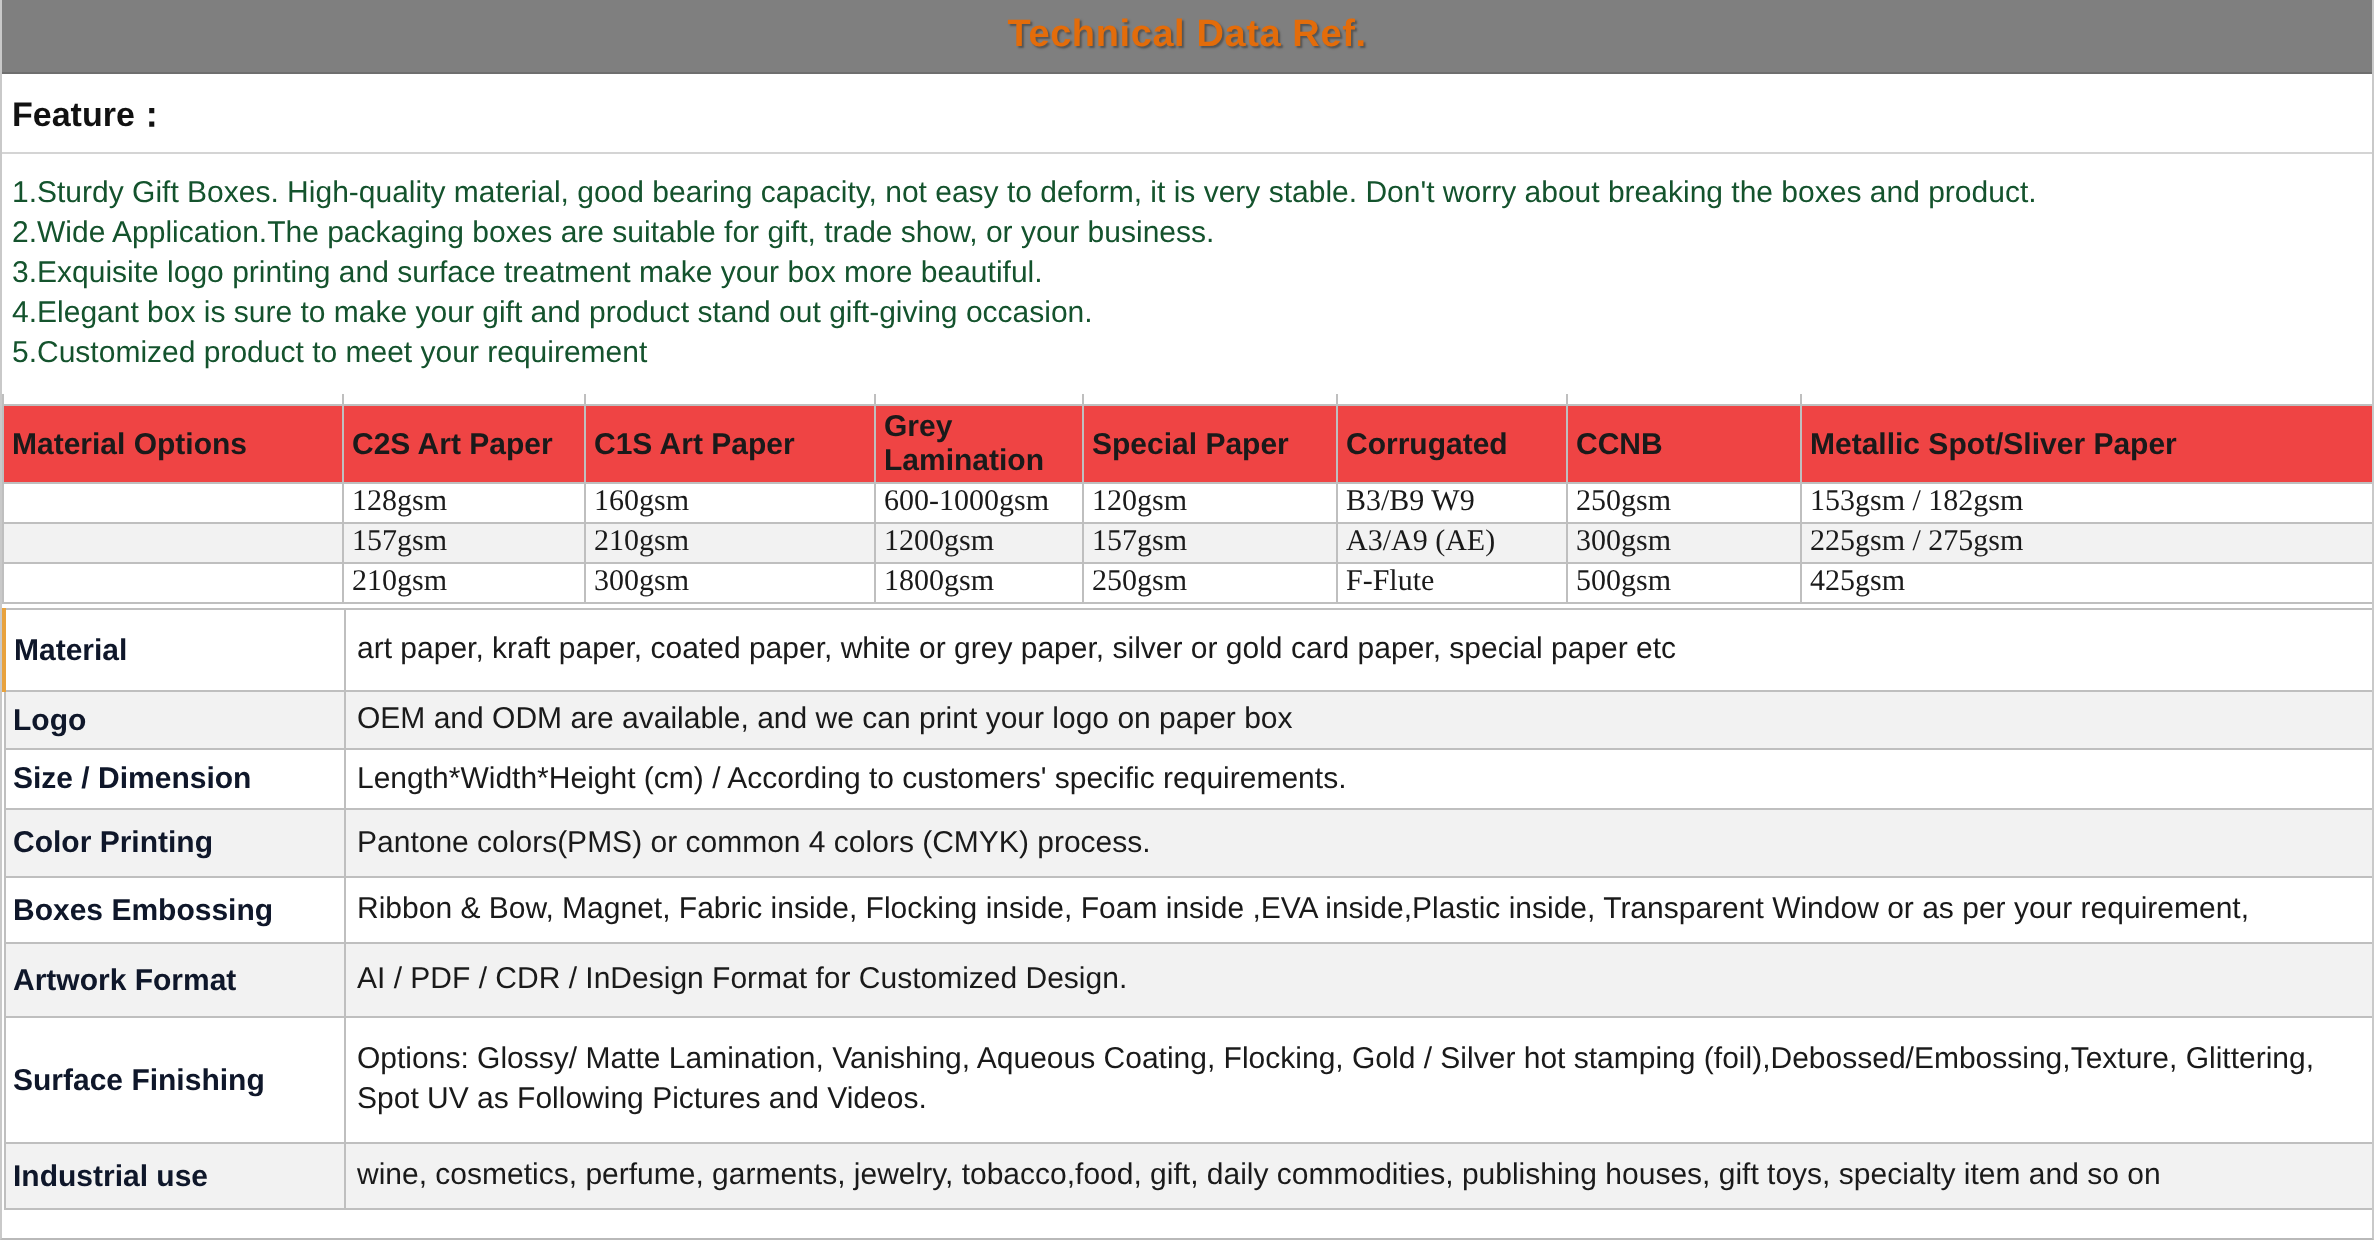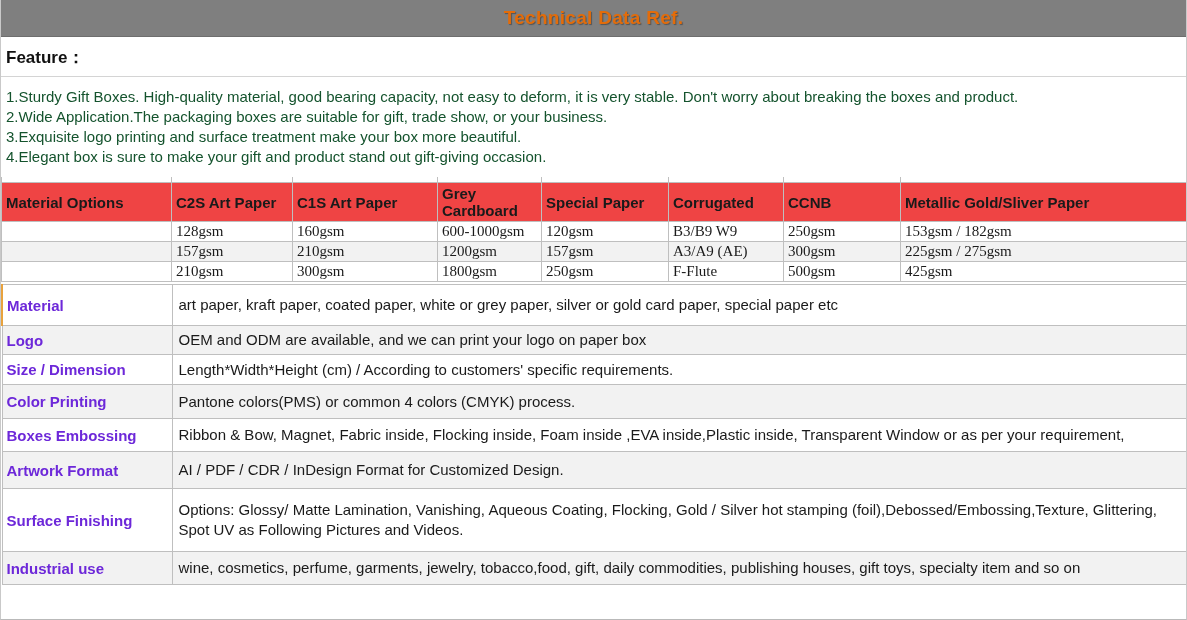--- a/index.html
+++ b/index.html
@@ -54,21 +54,21 @@
     height:38px;font-weight:bold;background:#ef4444;white-space:normal;line-height:17px;
   }
   .materials-table tbody td{height:19px;line-height:19px;font-family:Liberation Serif, serif;}
   .materials-table tbody tr:nth-child(even) td{background:#f2f2f2;}
   
   .spec-table{margin-top:2px;}
   .spec-table th,.spec-table td{
     border:1px solid #bfbfbf;
     font-size:15px;vertical-align:middle;text-align:left;
   }
-  .spec-table th{font-weight:bold;color:#6d28d9;padding:0 4px;}
+  .spec-table th{font-weight:bold;color:#0f172a;padding:0 4px;}
   .spec-table td{color:#1a1a1a;padding:2px 6px;line-height:20px;}
   .spec-table tr:nth-child(even) th,
   .spec-table tr:nth-child(even) td{background:#f2f2f2;}
   .spec-table tr:nth-child(1) th{border-left:2px solid #e8a23d;}
   .spec-table tr:nth-child(1) th,.spec-table tr:nth-child(1) td{height:36px;}
   .spec-table tr:nth-child(2) th,.spec-table tr:nth-child(2) td{height:24px;}
   .spec-table tr:nth-child(3) th,.spec-table tr:nth-child(3) td{height:25px;}
   .spec-table tr:nth-child(4) th,.spec-table tr:nth-child(4) td{height:29px;}
   .spec-table tr:nth-child(5) th,.spec-table tr:nth-child(5) td{height:28px;}
   .spec-table tr:nth-child(6) th,.spec-table tr:nth-child(6) td{height:32px;}
@@ -85,20 +85,21 @@
     <h1>Technical Data Ref.</h1>
   </div>
 
   <div class="feature-heading">Feature：</div>
 
   <div class="feature-list">
       <div class="feature-item">1.Sturdy Gift Boxes. High-quality material, good bearing capacity, not easy to deform, it is very stable. Don't worry about breaking the boxes and product.</div>
       <div class="feature-item">2.Wide Application.The packaging boxes are suitable for gift, trade show, or your business.</div>
       <div class="feature-item">3.Exquisite logo printing and surface treatment make your box more beautiful.</div>
       <div class="feature-item">4.Elegant box is sure to make your gift and product stand out gift-giving occasion.</div>
+      <div class="feature-item">5.Customized product to meet your requirement</div>
     </div>
 
   <table class="materials-table">
     <colgroup>
       <col style="width:170px">
         <col style="width:121px">
         <col style="width:145px">
         <col style="width:104px">
       <col style="width:127px">
         <col style="width:115px">
@@ -113,25 +114,25 @@
           <td></td>
           <td></td>
           <td></td>
           <td></td>
           <td></td>
         </tr>
       <tr class="head">
           <th>Material Options</th>
           <th>C2S Art Paper</th>
           <th>C1S Art Paper</th>
-          <th>Grey Cardboard</th>
+          <th>Grey Lamination</th>
           <th>Special Paper</th>
           <th>Corrugated</th>
           <th>CCNB</th>
-          <th>Metallic Gold/Sliver Paper</th>
+          <th>Metallic Spot/Sliver Paper</th>
         </tr>
     </thead>
     <tbody>
         <tr>
           <td></td>
           <td>128gsm</td>
           <td>160gsm</td>
           <td>600-1000gsm</td>
           <td>120gsm</td>
           <td>B3/B9 W9</td>

